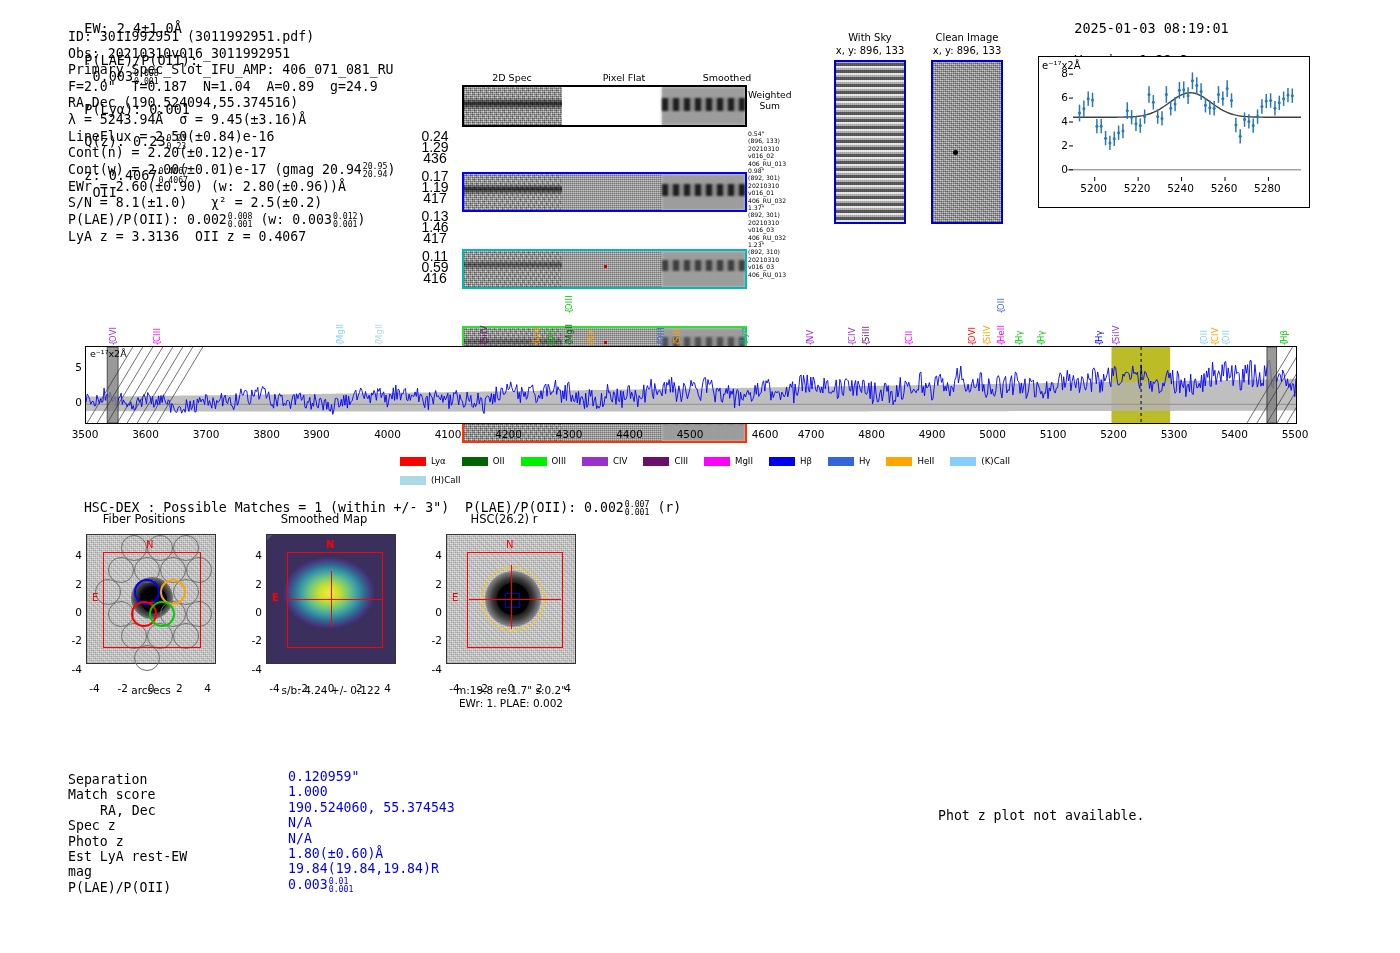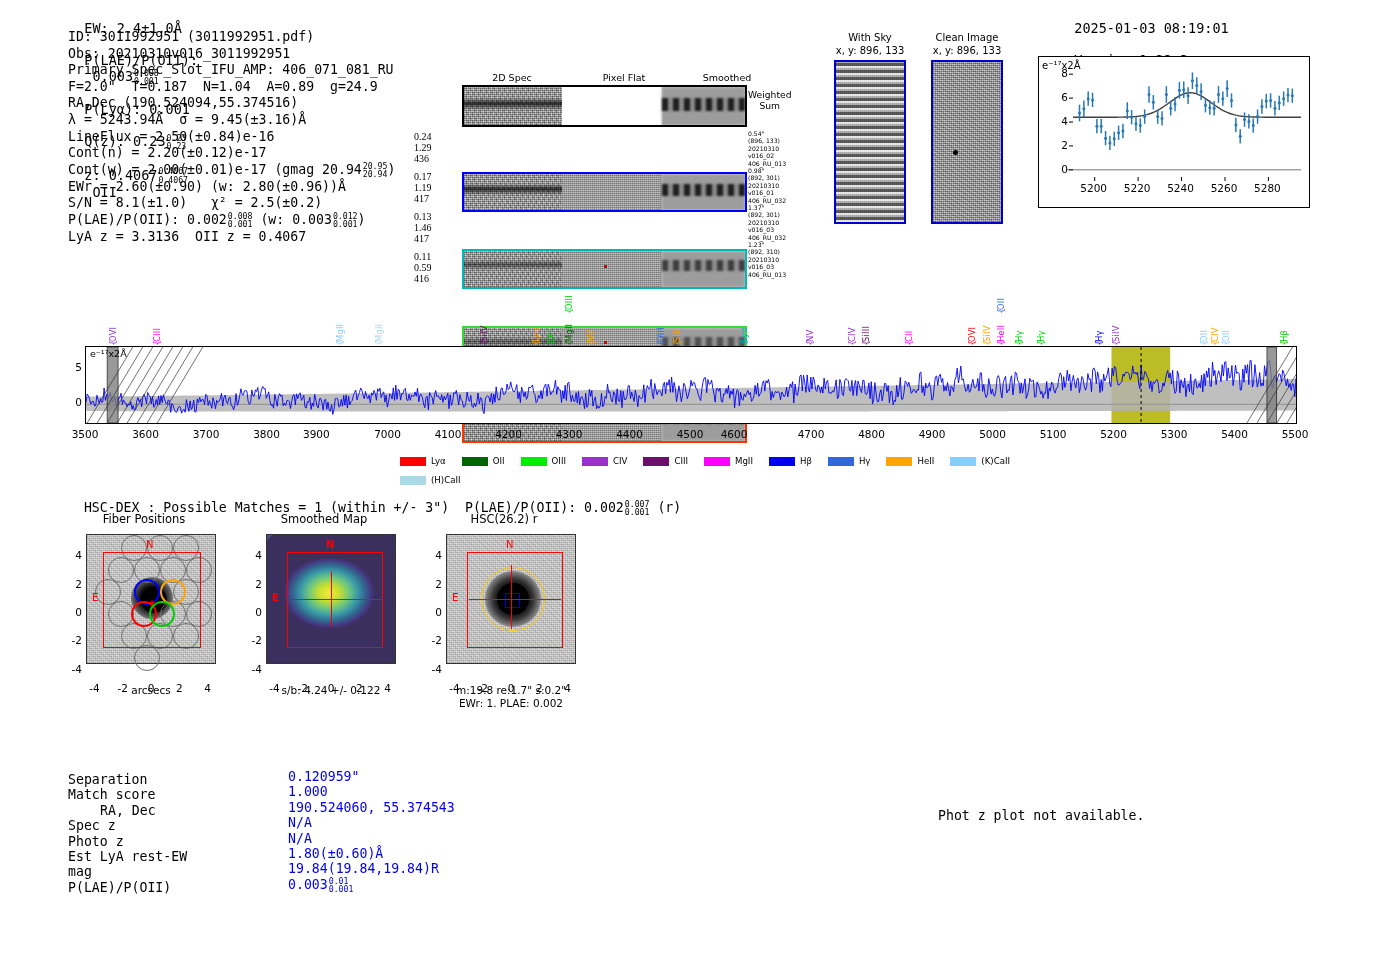--- a/index.html
+++ b/index.html
@@ -84,24 +84,24 @@
     background: linear-gradient(180deg, rgba(0,0,0,0) 0%, rgba(0,0,0,.72) 45%, rgba(0,0,0,0) 100%);
   }
   .blobrow {
     position: absolute; left: 0; right: 0;
     background-image: repeating-linear-gradient(90deg,
       rgba(0,0,0,.80) 0 6px, rgba(0,0,0,.12) 6px 11px);
     filter: blur(1.1px);
   }
   .white-block { position: absolute; background: #ffffff; }
   .fiber-left-lbl {
-    font-family: Liberation Serif, serif;
-    font-size: 10px;
+    font-family: Liberation Sans, sans-serif;
+    font-size: 14px;
     line-height: 11px;
-    text-align: left;
+    text-align: center;
     color: #000;
   }
   .fiber-right-lbl {
     font-family: "DejaVu Sans", sans-serif;
     font-size: 6.1px;
     line-height: 7.4px;
     color: #000;
     white-space: pre;
   }
   .wsum-lbl {
@@ -605,27 +605,27 @@
   <div class="abs" id="spec-yticks">
       <div class="tick-lbl" style="left: 68px; top: 124.358px; width: 14px; text-align: right;">0</div>
       <div class="tick-lbl" style="left: 68px; top: 88.5094px; width: 14px; text-align: right;">5</div>
     </div>
   <div class="abs" id="spec-xticks">
       <div class="tick-lbl" style="left: 61px; top: 156px; width: 48px; text-align: center;">3500</div>
       <div class="tick-lbl" style="left: 121.5px; top: 156px; width: 48px; text-align: center;">3600</div>
       <div class="tick-lbl" style="left: 182px; top: 156px; width: 48px; text-align: center;">3700</div>
       <div class="tick-lbl" style="left: 242.5px; top: 156px; width: 48px; text-align: center;">3800</div>
       <div class="tick-lbl" style="left: 303px; top: 156px; width: 48px; text-align: left;">3900</div>
-      <div class="tick-lbl" style="left: 363.5px; top: 156px; width: 48px; text-align: center;">7000</div>
+      <div class="tick-lbl" style="left: 363.5px; top: 156px; width: 48px; text-align: center;">4000</div>
       <div class="tick-lbl" style="left: 424px; top: 156px; width: 48px; text-align: center;">4100</div>
       <div class="tick-lbl" style="left: 484.5px; top: 156px; width: 48px; text-align: center;">4200</div>
       <div class="tick-lbl" style="left: 545px; top: 156px; width: 48px; text-align: center;">4300</div>
       <div class="tick-lbl" style="left: 605.5px; top: 156px; width: 48px; text-align: center;">4400</div>
       <div class="tick-lbl" style="left: 666px; top: 156px; width: 48px; text-align: center;">4500</div>
-      <div class="tick-lbl" style="left: 710px; top: 156px; width: 48px; text-align: center;">4600</div>
+      <div class="tick-lbl" style="left: 741px; top: 156px; width: 48px; text-align: center;">4600</div>
       <div class="tick-lbl" style="left: 787px; top: 156px; width: 48px; text-align: center;">4700</div>
       <div class="tick-lbl" style="left: 847.5px; top: 156px; width: 48px; text-align: center;">4800</div>
       <div class="tick-lbl" style="left: 908px; top: 156px; width: 48px; text-align: center;">4900</div>
       <div class="tick-lbl" style="left: 968.5px; top: 156px; width: 48px; text-align: center;">5000</div>
       <div class="tick-lbl" style="left: 1029px; top: 156px; width: 48px; text-align: center;">5100</div>
       <div class="tick-lbl" style="left: 1089.5px; top: 156px; width: 48px; text-align: center;">5200</div>
       <div class="tick-lbl" style="left: 1150px; top: 156px; width: 48px; text-align: center;">5300</div>
       <div class="tick-lbl" style="left: 1210.5px; top: 156px; width: 48px; text-align: center;">5400</div>
       <div class="tick-lbl" style="left: 1271px; top: 156px; width: 48px; text-align: center;">5500</div>
     </div>

